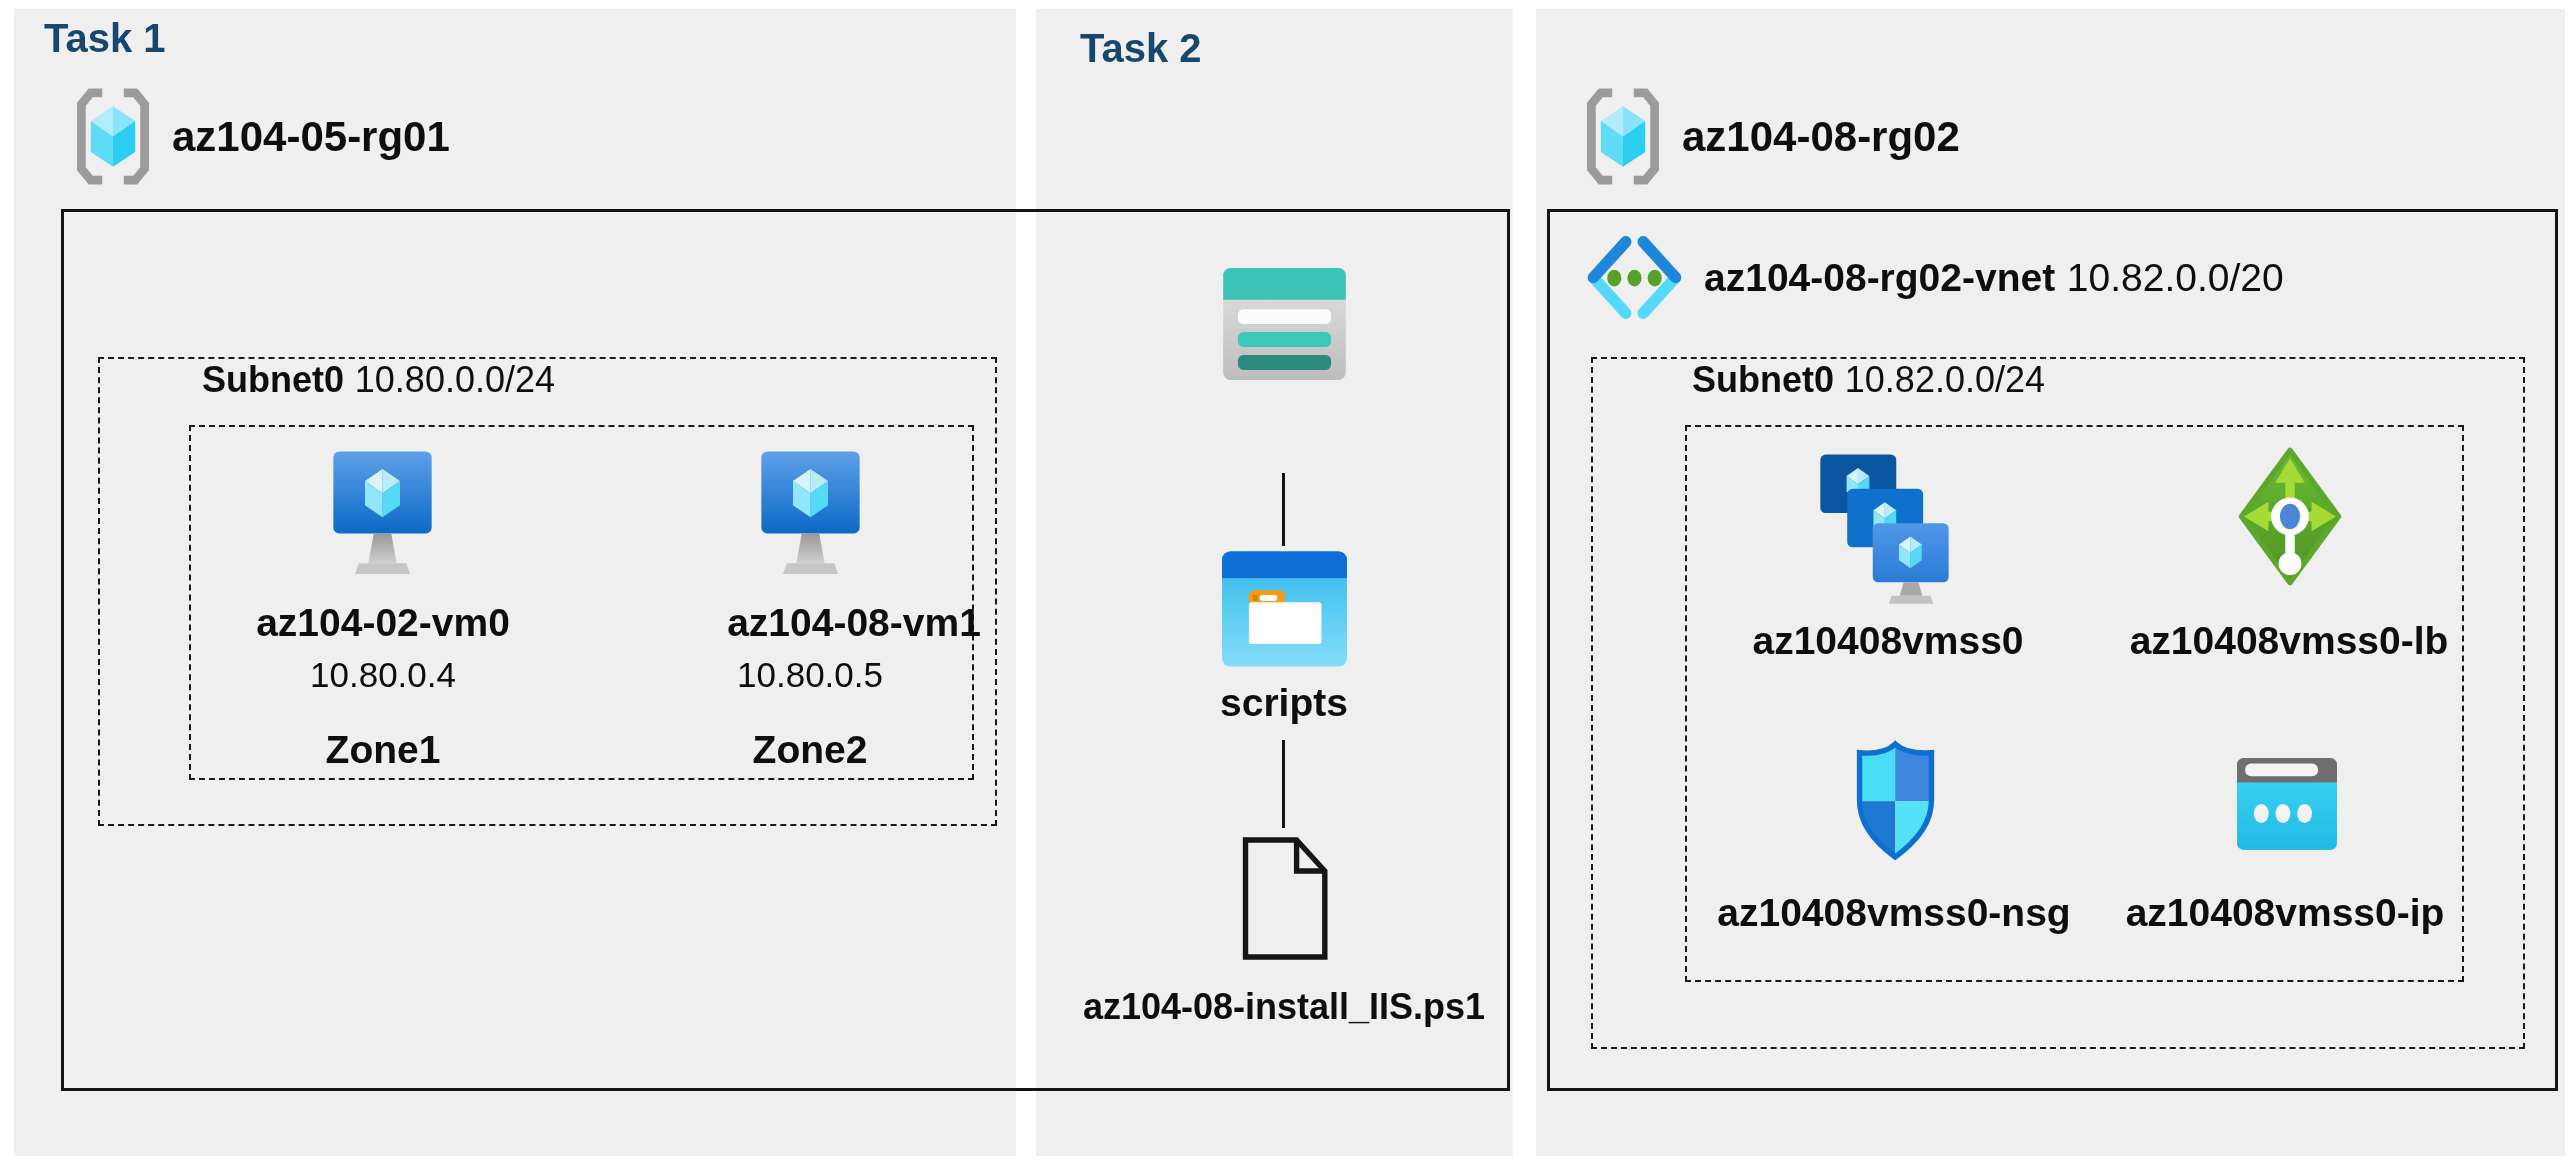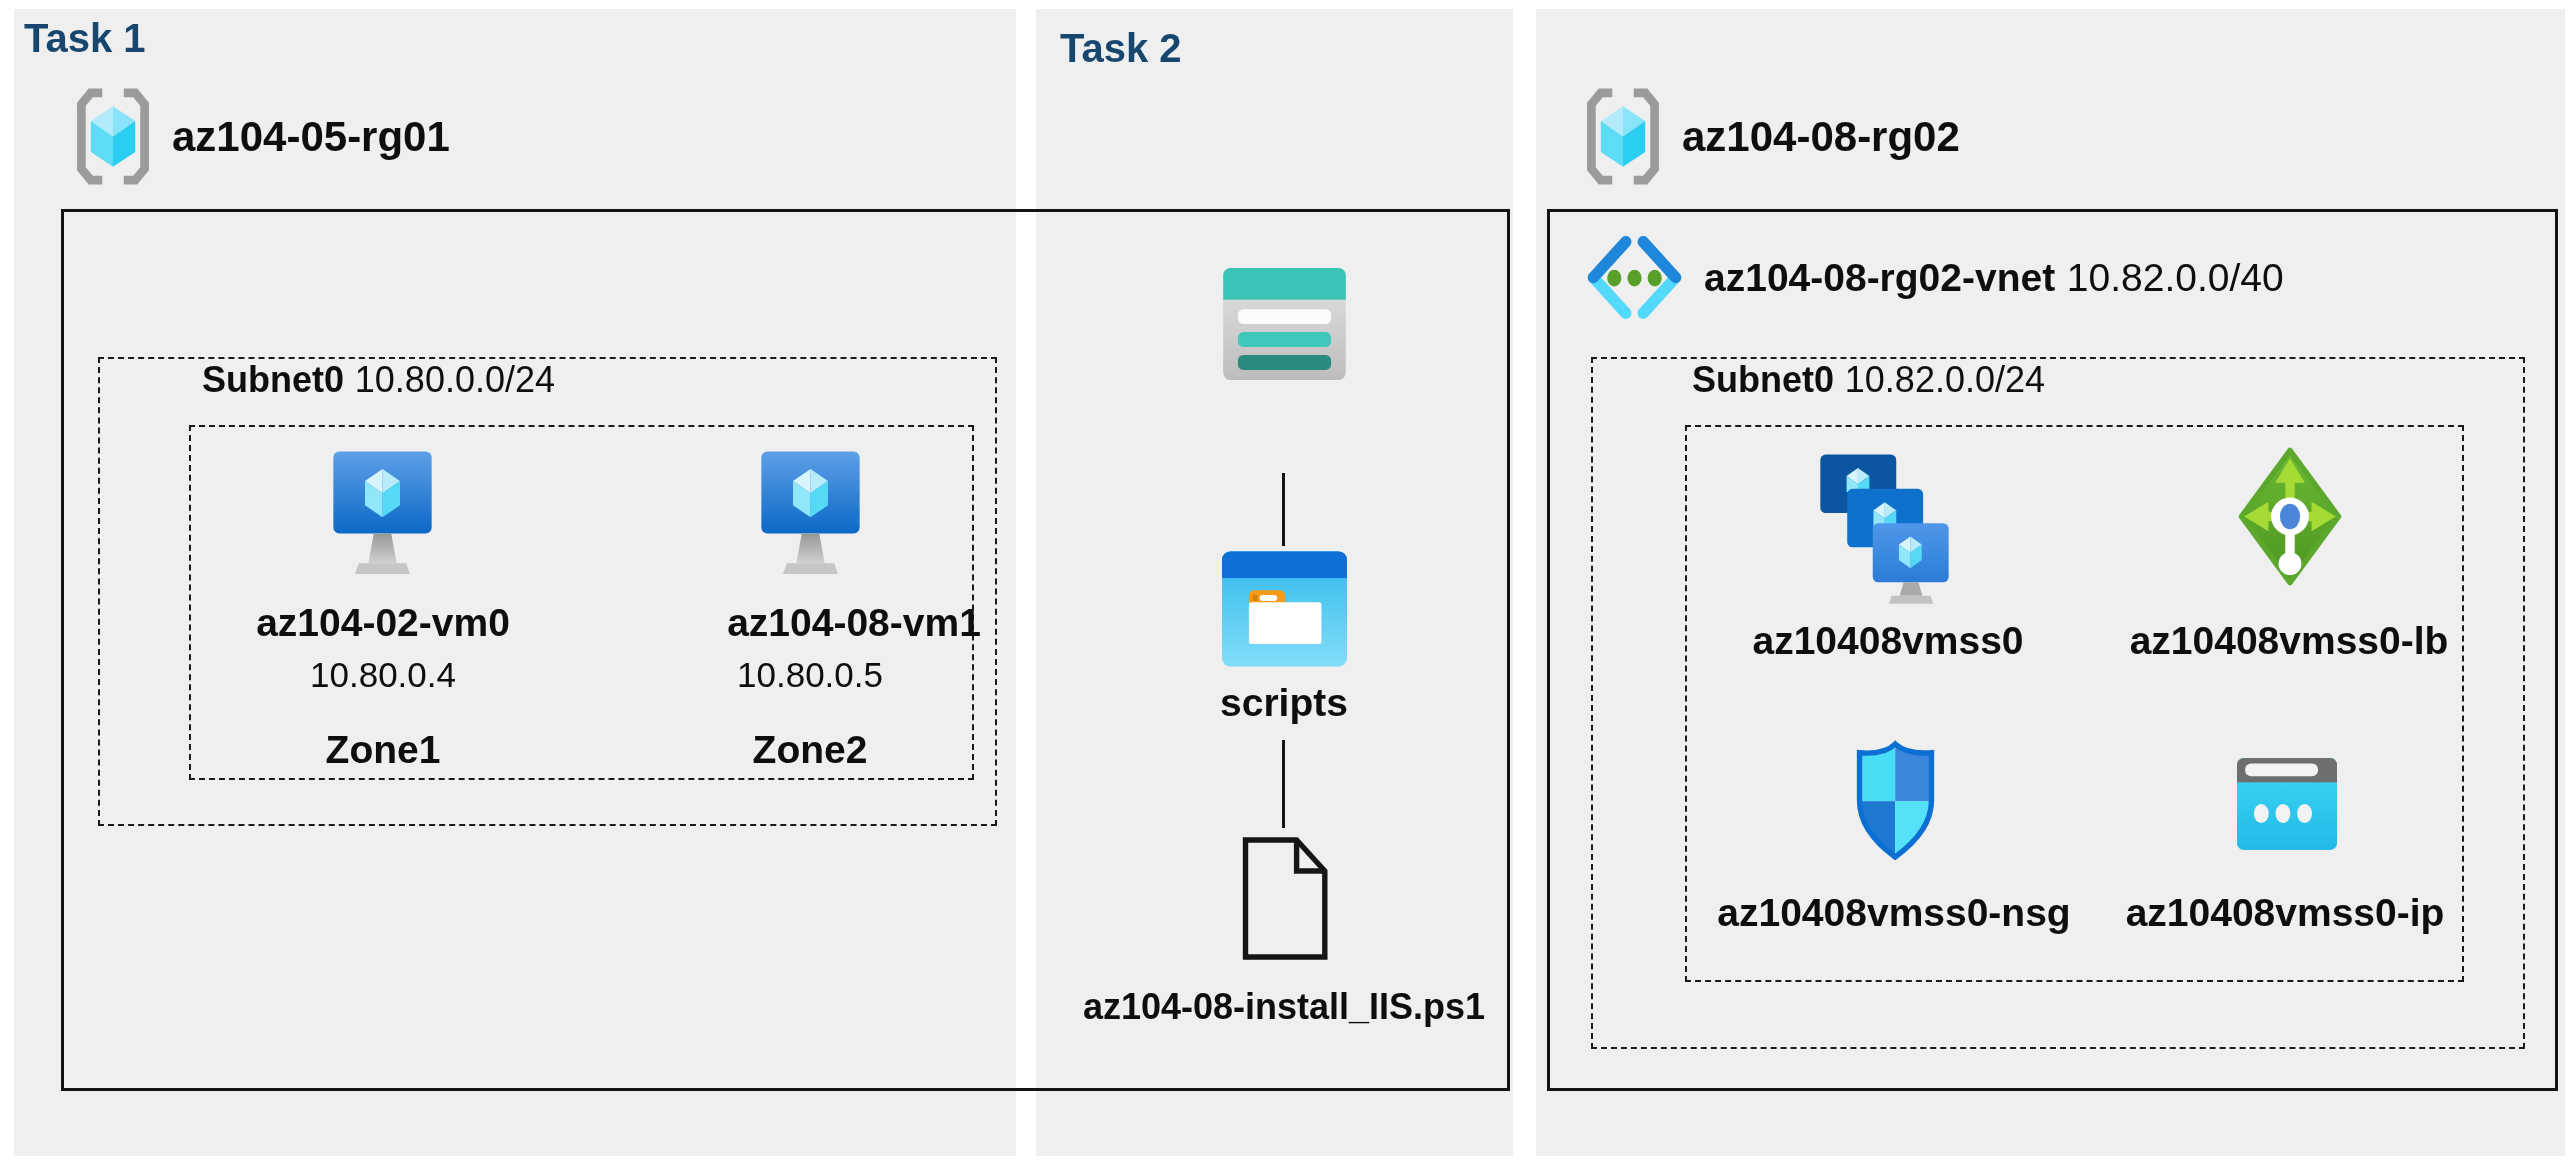--- a/index.html
+++ b/index.html
@@ -1,20 +1,20 @@
 <!DOCTYPE html>
 <html style="font-size:10.8px"><head>
 <meta charset="utf-8">
 <style>
   html,body{margin:0;padding:0;background:#ffffff;}
   #canvas{position:relative;width:2576px;height:1166px;background:#ffffff;overflow:hidden;
           font-family:"Liberation Sans", sans-serif;color:#0e0e0e;}
   .abs{position:absolute;}
   .panel{background:#efefef;}
-  .task-title{font-size:40px;font-weight:700;color:#17466e;white-space:nowrap;}
+  .task-title{font-size:40px;font-weight:700;color:#17466e;white-space:nowrap;margin-left:20px;}
   .solid-box{border:3.4px solid #141414;}
   .dashed-box{border:2.7px dashed #1a1a1a;}
   .row{display:flex;align-items:center;}
   .rg-label{font-size:42px;font-weight:700;margin-left:20px;white-space:nowrap;}
   .res-line{font-size:39px;margin-left:19px;white-space:nowrap;}
   .res-line .nm{font-weight:700;}
   .res-line .cidr{font-weight:400;margin-left:0.30em;}
   .subnet-label{font-size:36px;white-space:nowrap;}
   .subnet-label .nm{font-weight:700;}
   .subnet-label .cidr{font-weight:400;margin-left:0.30em;}
@@ -175,21 +175,21 @@
         <path d="M14 63 L62 116" stroke="#53d9fb" stroke-width="17" stroke-linecap="round" fill="none"></path>
         <path d="M62 10 L14 63" stroke="#1f87da" stroke-width="17" stroke-linecap="round" fill="none"></path>
         <path d="M136 63 L88 116" stroke="#53d9fb" stroke-width="17" stroke-linecap="round" fill="none"></path>
         <path d="M88 10 L136 63" stroke="#1f87da" stroke-width="17" stroke-linecap="round" fill="none"></path>
         <ellipse cx="45" cy="64" rx="10.5" ry="12.5" fill="#58a02a"></ellipse>
         <ellipse cx="75" cy="64" rx="10.5" ry="12.5" fill="#58a02a"></ellipse>
         <ellipse cx="105" cy="64" rx="10.5" ry="12.5" fill="#58a02a"></ellipse>
       </svg>
     </span>
     <span class="res-line">
-      <span class="nm">az104-08-rg02-vnet</span><span class="cidr">10.82.0.0/40</span>
+      <span class="nm">az104-08-rg02-vnet</span><span class="cidr">10.82.0.0/20</span>
     </span>
   </div>
 
   <div class="abs dashed-box" style="left:1591px;top:357px;width:930px;height:688px;"></div>
   <div class="abs subnet-label" style="left:1692px;top:359px;">
     <span class="nm">Subnet0</span><span class="cidr">10.82.0.0/24</span>
   </div>
   <div class="abs dashed-box" style="left:1685px;top:425px;width:775px;height:553px;"></div>
 
   <div class="abs" style="left:1819px;top:453px;">

